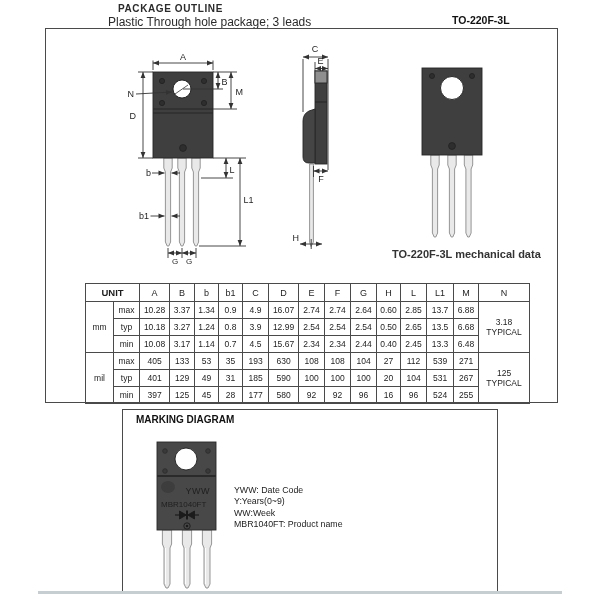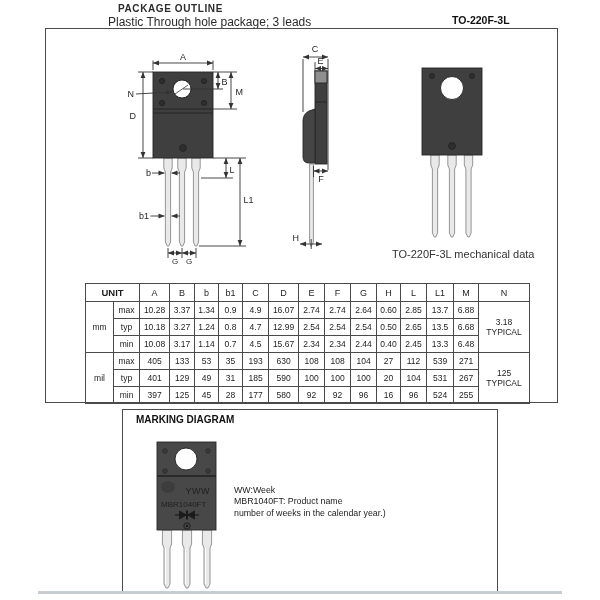--- a/index.html
+++ b/index.html
@@ -5,21 +5,21 @@
   html,body{margin:0;padding:0;}
   body{width:600px;height:600px;position:relative;background:#fff;overflow:hidden;
        font-family:"Liberation Sans",sans-serif;color:#1f1f1f;}
   .abs{position:absolute;}
   .hdr-title{left:118px;top:3px;font-size:10px;font-weight:700;letter-spacing:.6px;color:#2b2b2b;}
   .hdr-sub{left:108px;top:15px;font-size:12px;color:#2b2b2b;}
   .hdr-pkg{left:417px;top:14px;font-size:10.5px;font-weight:bold;color:#111;margin-left:35px;}
   .outline-box{left:45px;top:28px;width:511px;height:373px;border:1.5px solid #4a4a4a;}
   .marking-box{left:122px;top:409px;width:374px;height:183px;border:1.5px solid #4a4a4a;border-bottom:none;}
   .bottom-line{left:38px;top:591px;width:524px;height:2.5px;background:#c7ced2;}
-  .caption{left:392px;top:248px;font-size:11px;color:#333;}
+  .caption{left:392px;top:248px;font-size:11px;color:#333;font-weight:bold;}
   .marking-title{left:136px;top:414px;font-size:10px;font-weight:bold;color:#111;}
   .notes{left:234px;top:485px;font-size:8.8px;line-height:11.3px;color:#222;}
   svg{position:absolute;left:0;top:0;}
   
   .dimtable-wrap{left:85px;top:283px;}
   table{border-collapse:collapse;table-layout:fixed;width:444px;font-size:8.5px;color:#1d1d1d;}
   td,th{border:1px solid #4a4a4a;text-align:center;vertical-align:middle;padding:0;height:16px;overflow:hidden;}
   th{font-weight:400;font-size:9px;height:17px;}
   th.unit{font-size:9.5px;font-weight:bold;}
   td.ncell{font-size:8.5px;line-height:1.2;}
@@ -212,23 +212,24 @@
     <g>
       <circle cx="187" cy="526" r="3.2" fill="none" stroke="#1b1b1b"></circle>
       <rect x="185.9" y="524.9" width="2.2" height="2.2" fill="#1b1b1b" stroke="none"></rect>
     </g>
   </g>
 </svg>
 
 <div class="abs caption">TO-220F-3L mechanical data</div>
 <div class="abs marking-title">MARKING DIAGRAM</div>
 <div class="abs notes">
+  <div>YWW: Date Code</div>
+  <div>Y:Years(0~9)</div>
   <div>WW:Week</div>
   <div>MBR1040FT: Product name</div>
-  <div>number of weeks in the calendar year.)</div>
 </div>
 
 <div class="abs dimtable-wrap">
 <table>
   <colgroup>
     <col style="width:28px">
         <col style="width:26px">
         <col style="width:30px">
         <col style="width:25px">
     <col style="width:24px">
@@ -279,21 +280,21 @@
     <td>13.7</td>
     <td>6.88</td>
     <td rowspan="3" class="ncell">3.18 TYPICAL</td>
   </tr>
   <tr>
     <td>typ</td>
     <td>10.18</td>
     <td>3.27</td>
     <td>1.24</td>
     <td>0.8</td>
-    <td>4.7</td>
+    <td>3.9</td>
     <td>12.99</td>
     <td>2.54</td>
     <td>2.54</td>
     <td>2.54</td>
     <td>0.50</td>
     <td>2.65</td>
     <td>13.5</td>
     <td>6.68</td>
   </tr>
   <tr>

